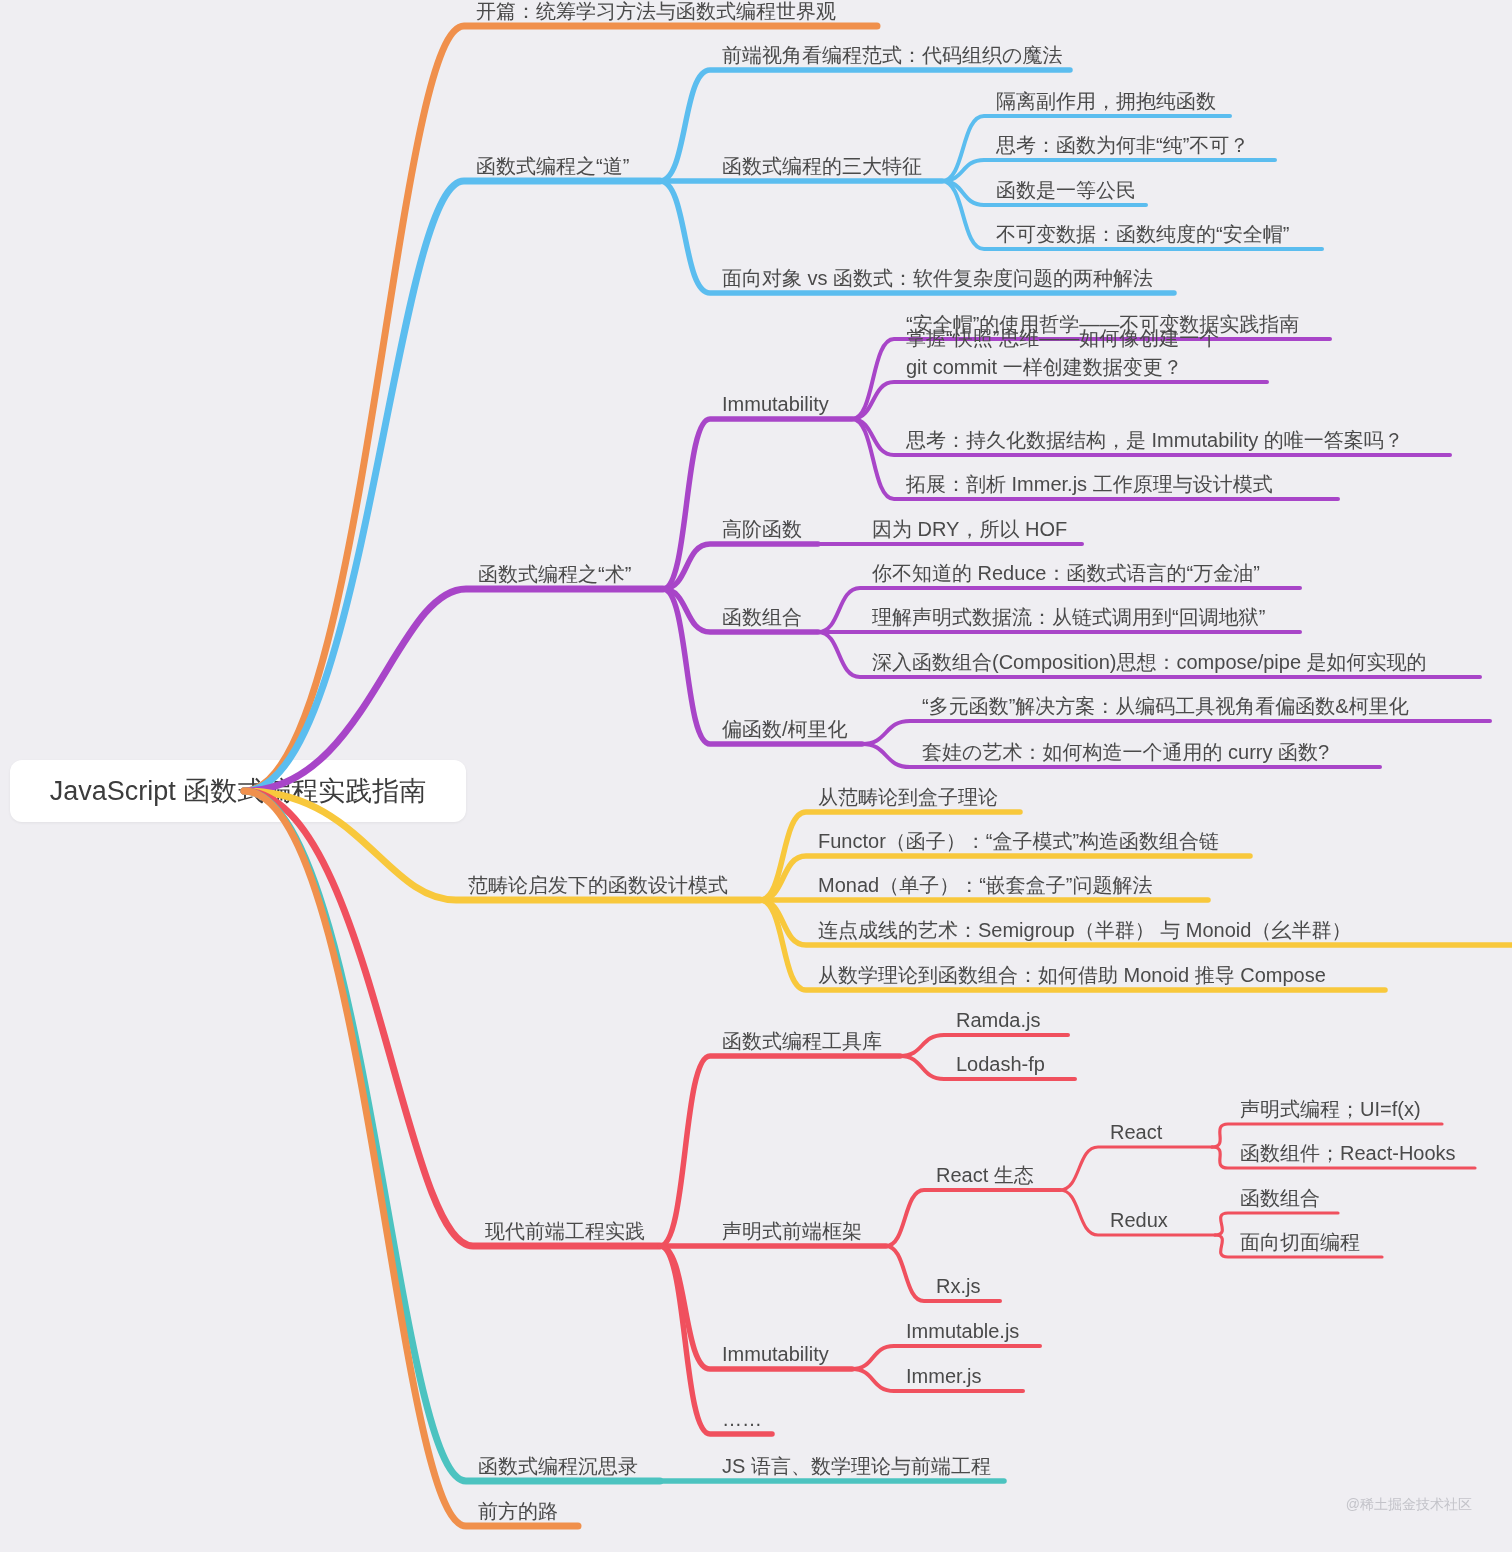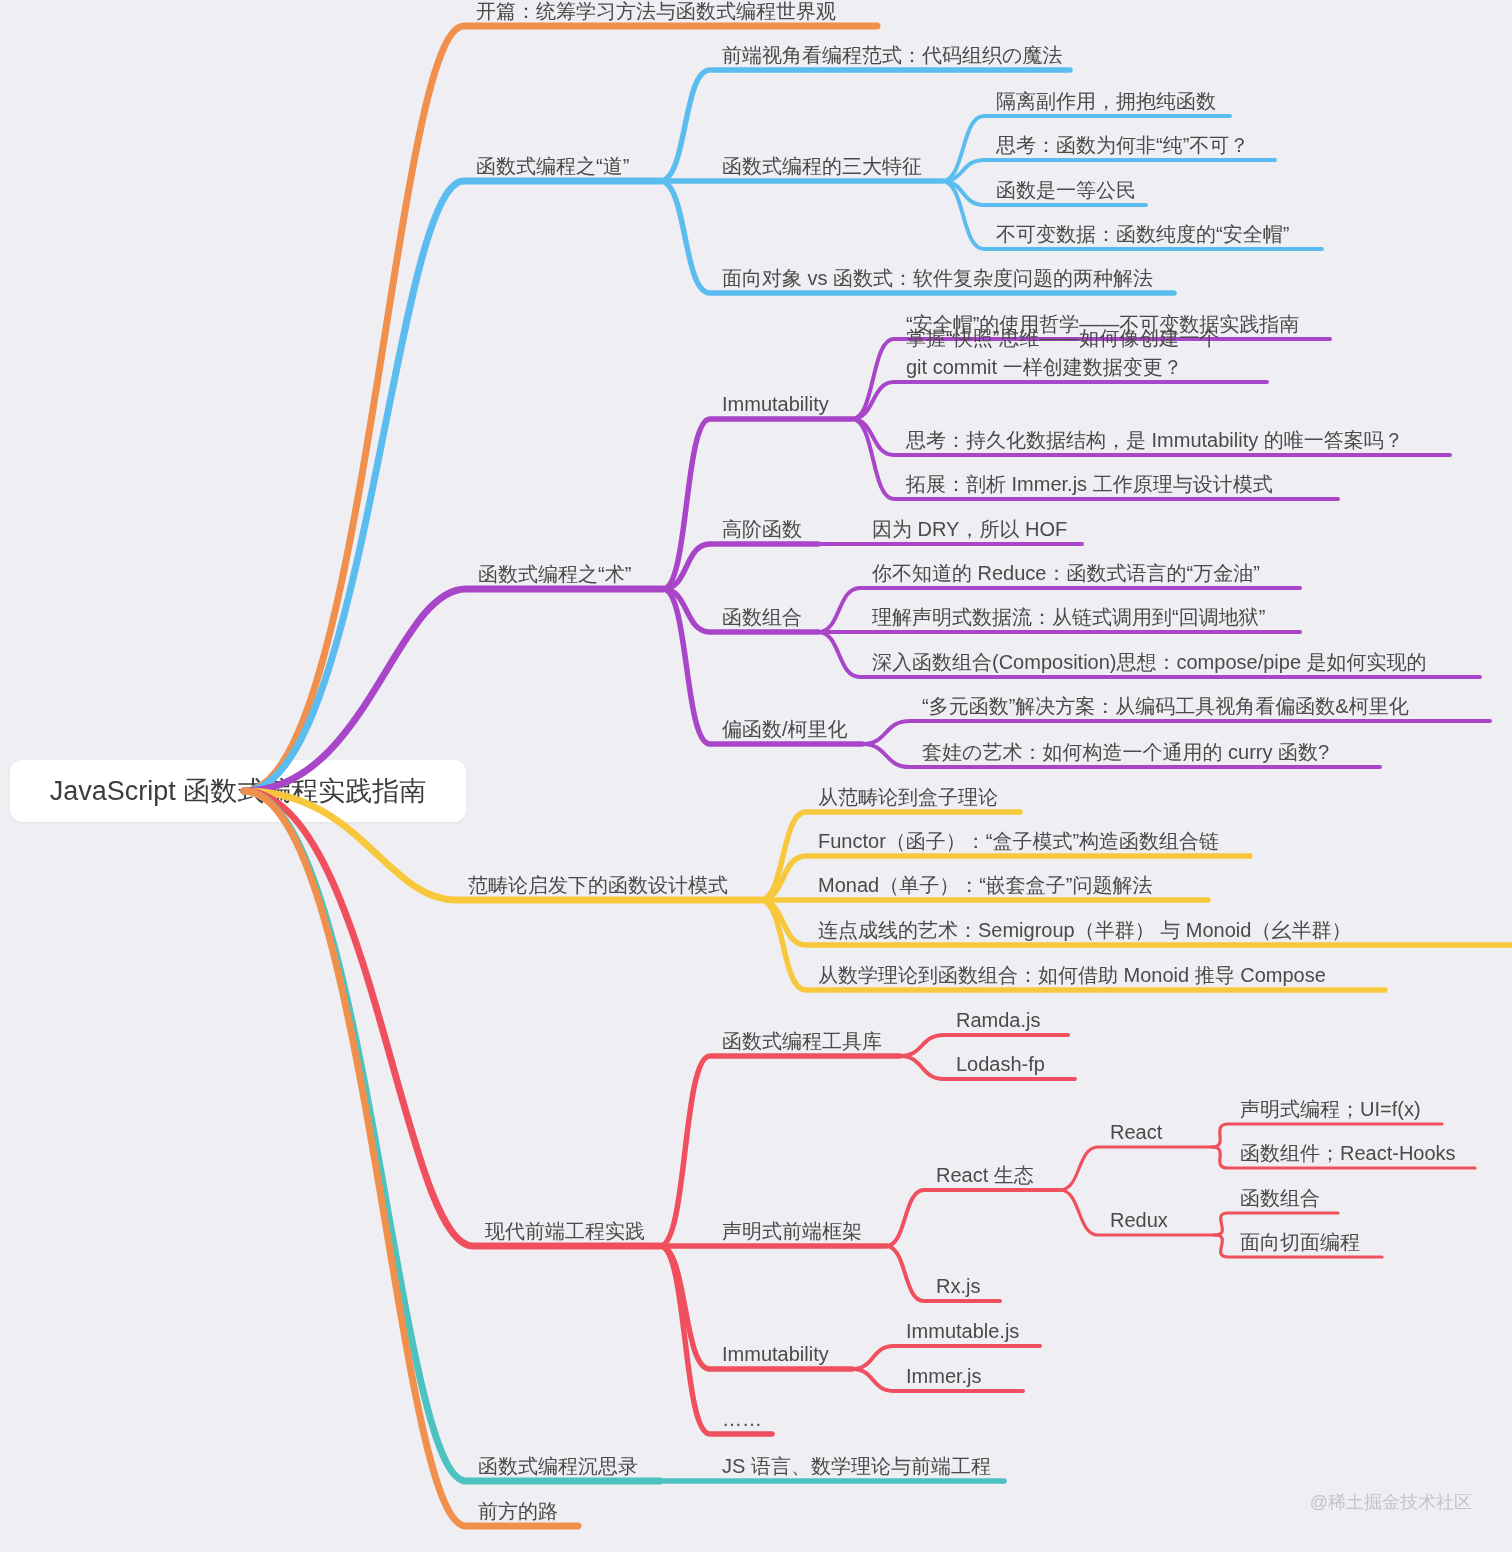--- a/index.html
+++ b/index.html
@@ -25,21 +25,21 @@
     box-shadow:0 1px 3px rgba(0,0,0,0.06);
     display:flex;align-items:center;justify-content:center;
     padding:0 26px;
   }
   .root-label{
     font-size:27px;color:#3C3C3C;white-space:nowrap;
     font-family:"Liberation Sans","DejaVu Sans",sans-serif;
   }
   .watermark{
     position:absolute;right:40px;bottom:38px;
-    color:#C3C3C9;font-size:18px;white-space:nowrap;
+    color:#C3C3C9;font-size:14px;white-space:nowrap;
     font-family:"Liberation Sans","DejaVu Sans",sans-serif;
   }
 </style>
 </head>
 <body>
 
 <div class="root-box" style="left: 10px; top: 760px; width: 404px; height: 62px;">
   <span class="root-label">JavaScript 函数式编程实践指南</span>
 </div>
 

